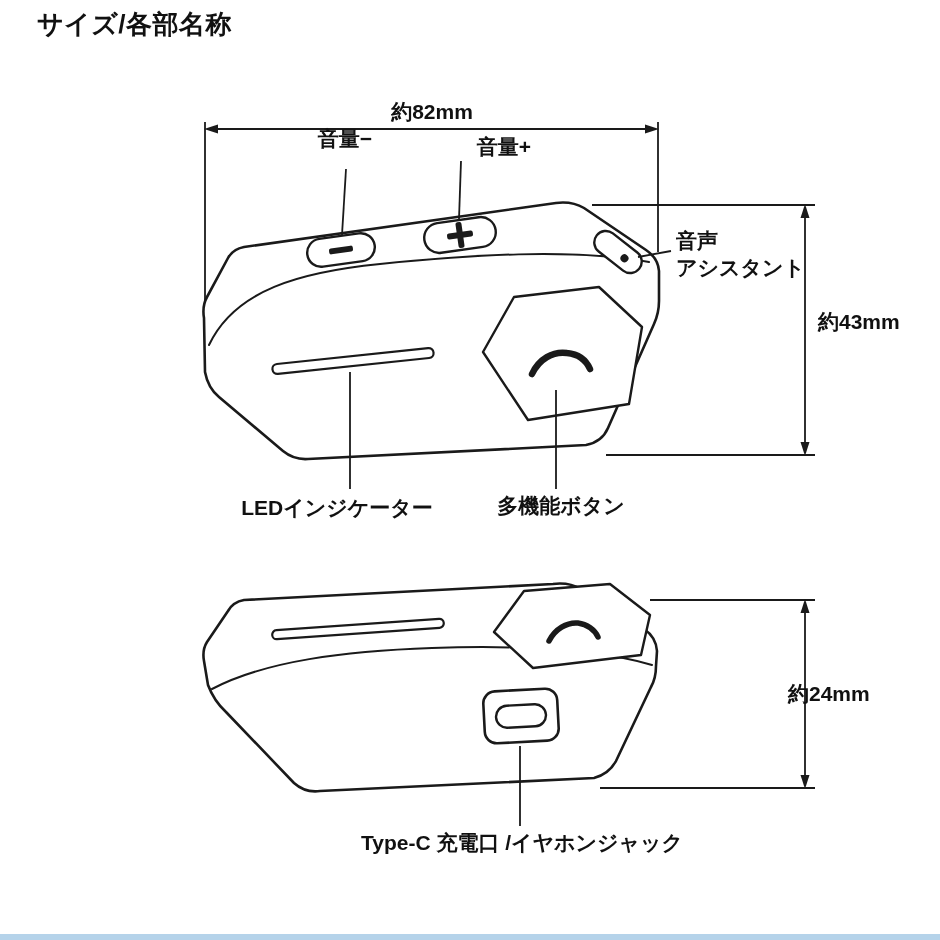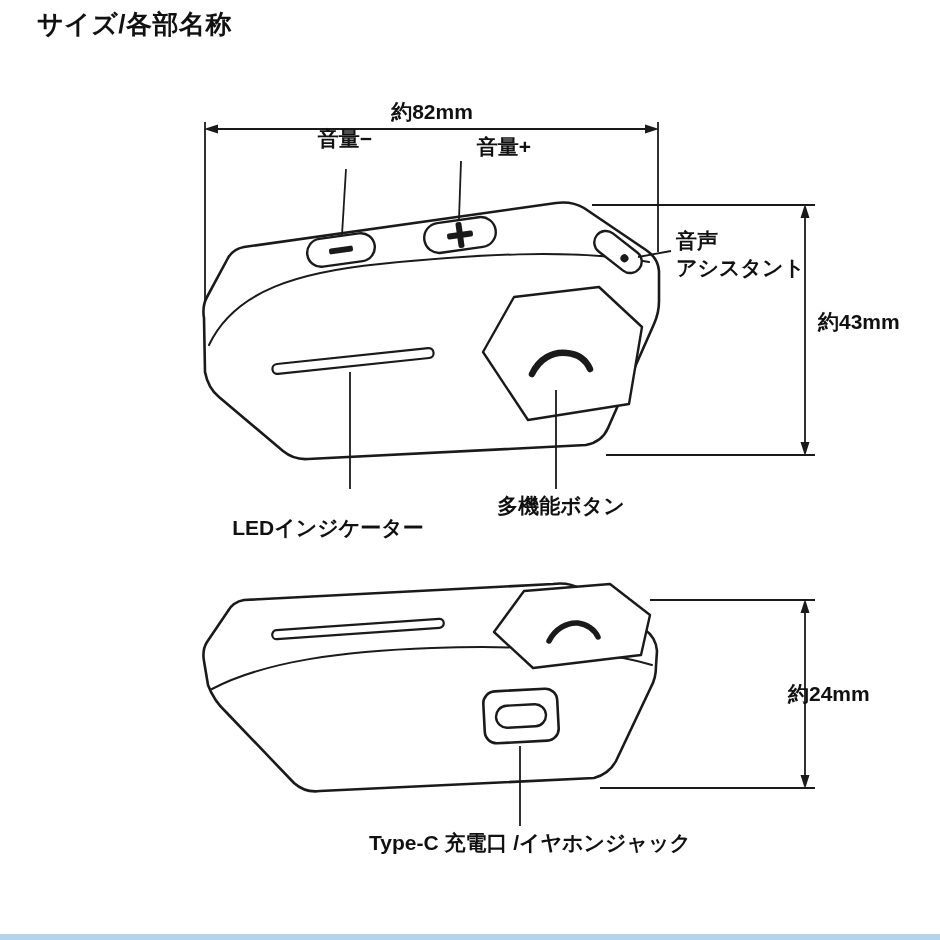--- a/index.html
+++ b/index.html
@@ -133,22 +133,22 @@
 
   <div class="lbl c" style="left:460px;top:135px;margin-left:44px;">音量+</div>
 
   <div class="lbl va-label" style="left:676px;top:227px;">
     <div>音声</div>
     <div>アシスタント</div>
   </div>
 
   <div class="lbl" style="left:818px;top:310px;">約43mm</div>
 
-  <div class="lbl c" style="left:328px;top:496px;margin-top:20px;">LEDインジケーター</div>
+  <div class="lbl c" style="left:337px;top:496px;">LEDインジケーター</div>
 
   <div class="lbl c" style="left:561px;top:496px;font-family:Liberation Mono, monospace;">多機能ボタン</div>
 
   <div class="lbl" style="left:788px;top:682px;text-align:right;">約24mm</div>
 
-  <div class="lbl c" style="left:522px;top:831px;margin-left:8px;">Type-C 充電口 /イヤホンジャック</div>
+  <div class="lbl c" style="left:522px;top:831px;">Type-C 充電口 /イヤホンジャック</div>
 
   <div id="footer-bar"></div>
 </div>
 
 </body></html>

